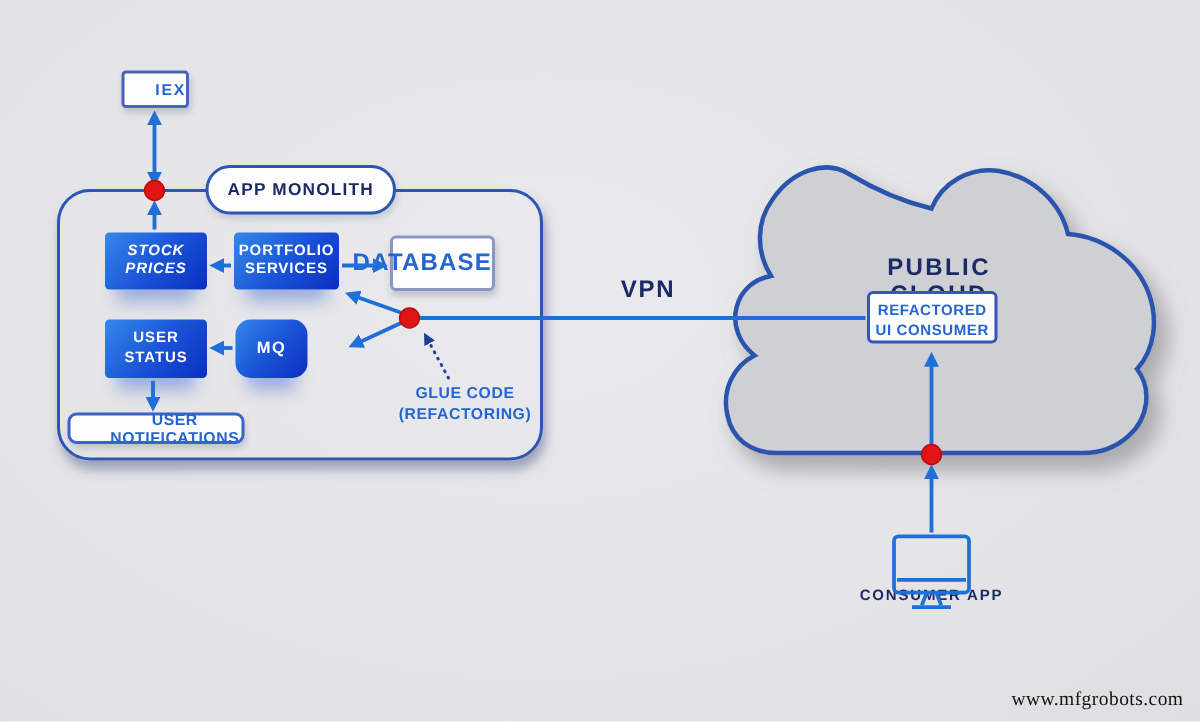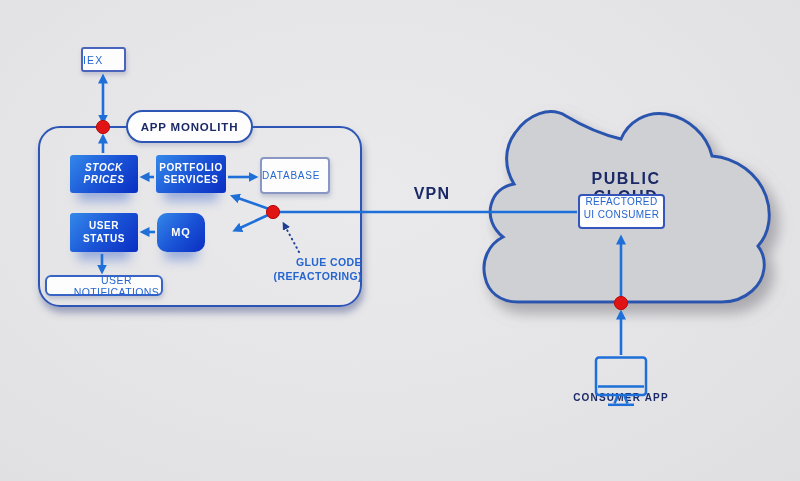--- a/index.html
+++ b/index.html
@@ -6,26 +6,26 @@
   body{font-family:"Liberation Sans",sans-serif;}
   #stage{
     position:relative;width:800px;height:481px;overflow:hidden;
     background:radial-gradient(ellipse at 45% 40%, #eaeaec 0%, #e5e5e7 55%, #dfdfe2 100%);
   }
   svg.layer{position:absolute;left:0;top:0;pointer-events:none;}
 
   
   .wnode{
     position:absolute;background:#fdfdfe;border:2px solid #4a63bd;border-radius:4px;
-    display:flex;align-items:center;justify-content:flex-start;text-align:center;
-    color:#2565d0;font-weight:normal;box-sizing:border-box;
+    display:flex;align-items:center;justify-content:flex-end;text-align:center;
+    color:#2565d0;font-weight:bold;box-sizing:border-box;
     box-shadow:1px 3px 4px rgba(120,128,160,.35);
   }
   .iex{left:81px;top:47px;width:45px;height:25px;font-size:10.5px;letter-spacing:1.2px;border-radius:3px;}
-  .db{left:260px;top:157px;width:70px;height:37px;font-size:10px;letter-spacing:.8px;border-color:#8a97c4;}
+  .db{left:260px;top:157px;width:70px;height:37px;font-size:16px;letter-spacing:.8px;border-color:#8a97c4;}
   .notif{left:45px;top:275px;width:118px;height:21px;font-size:10.5px;letter-spacing:.4px;border-radius:6px;border-color:#3a63c6;padding-left:25px;}
   .refsvc{left:578px;top:194px;width:87px;height:35px;font-size:10px;letter-spacing:.4px;line-height:1.25;flex-direction:column;border-color:#3555bd;box-shadow:none;}
 
   
   .bnode{
     position:absolute;border-radius:3px;box-sizing:border-box;
     background:linear-gradient(132deg,#3488ea 0%,#1a53d6 52%,#0a2ec2 100%);
     display:flex;align-items:center;justify-content:center;text-align:center;
     color:#ffffff;font-weight:bold;font-size:10px;letter-spacing:.6px;line-height:1.25;
     box-shadow:0 16px 11px -8px rgba(45,90,200,.42);
@@ -35,34 +35,34 @@
   .user{left:70px;top:213px;width:68px;height:39px;}
   .mq{left:157px;top:213px;width:48px;height:39px;font-size:11px;letter-spacing:1px;border-radius:10px;}
 
   
   .monolith{
     position:absolute;left:38px;top:126px;width:324px;height:181px;box-sizing:border-box;
     border:2.5px solid #2c55b5;border-radius:22px;
     box-shadow:2px 6px 7px rgba(85,95,145,.5);
   }
   .pill{
-    position:absolute;left:126px;top:110px;width:127px;height:33px;box-sizing:border-box;
+    position:absolute;left:137px;top:110px;width:127px;height:33px;box-sizing:border-box;
     background:#fdfdfe;border:2.5px solid #2c55b5;border-radius:17px;
     display:flex;align-items:center;justify-content:center;
     color:#1b2a66;font-weight:bold;font-size:11.5px;letter-spacing:.8px;
     box-shadow:1px 3px 4px rgba(120,128,160,.3);
   }
 
   
   .navy-label{position:absolute;color:#1b2a66;font-weight:bold;text-align:center;}
   .vpn{left:402px;top:185px;width:60px;font-size:16px;letter-spacing:1.2px;}
   .pubcloud{left:558px;top:170px;width:136px;font-size:16px;letter-spacing:1.6px;}
   .consumer{left:551px;top:392px;width:140px;font-size:10px;letter-spacing:1.2px;}
   .glue{
-    position:absolute;left:258px;top:256px;width:104px;text-align:right;
+    position:absolute;left:258px;top:256px;width:104px;text-align:center;
     color:#2565d0;font-weight:bold;font-size:10.5px;letter-spacing:.4px;line-height:1.3;
   }
   .watermark{
     position:absolute;right:11px;bottom:7px;color:#141414;
     font-family:"Liberation Serif",serif;font-size:13px;letter-spacing:.3px;
   }
 </style>
 </head>
 <body>
 
@@ -143,20 +143,23 @@
 
   <div class="wnode refsvc">
     <div>REFACTORED</div>
     <div>UI CONSUMER</div>
   </div>
 
   <div class="navy-label consumer">
     <span>CONSUMER APP</span>
   </div>
 
+  <div class="watermark">
+    <span>www.mfgrobots.com</span>
+  </div>
 
   <svg class="layer" width="800" height="481" viewBox="0 0 800 481">
     <defs>
       <marker id="ah" markerUnits="userSpaceOnUse" markerWidth="11" markerHeight="10" refX="1.5" refY="5" orient="auto-start-reverse">
         <path d="M0 0 L10 5 L0 10 Z" fill="#1f6fd9"></path>
       </marker>
       <marker id="ahd" markerUnits="userSpaceOnUse" markerWidth="9" markerHeight="8" refX="1" refY="4" orient="auto-start-reverse">
         <path d="M0 0 L8 4 L0 8 Z" fill="#1d3f96"></path>
       </marker>
     </defs>

